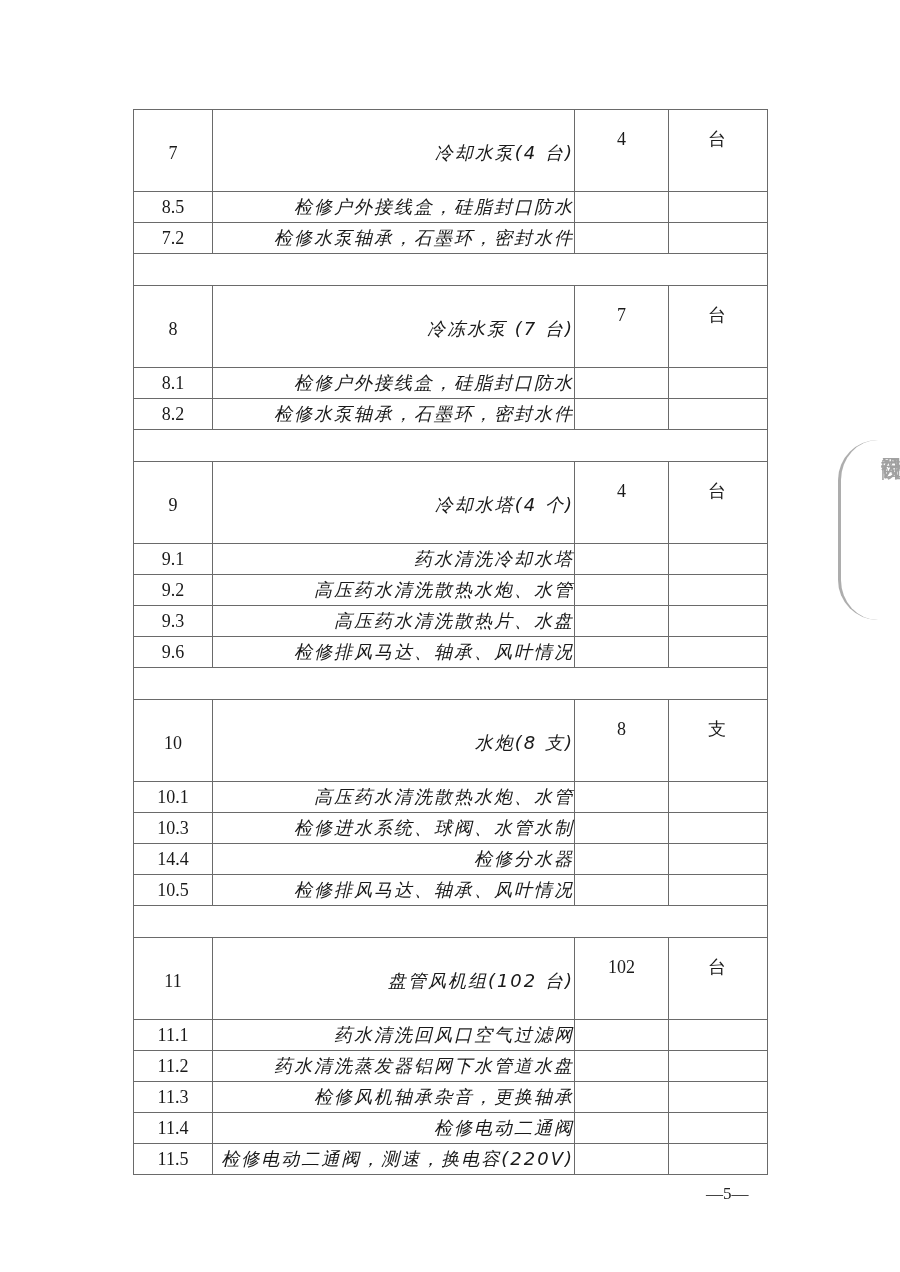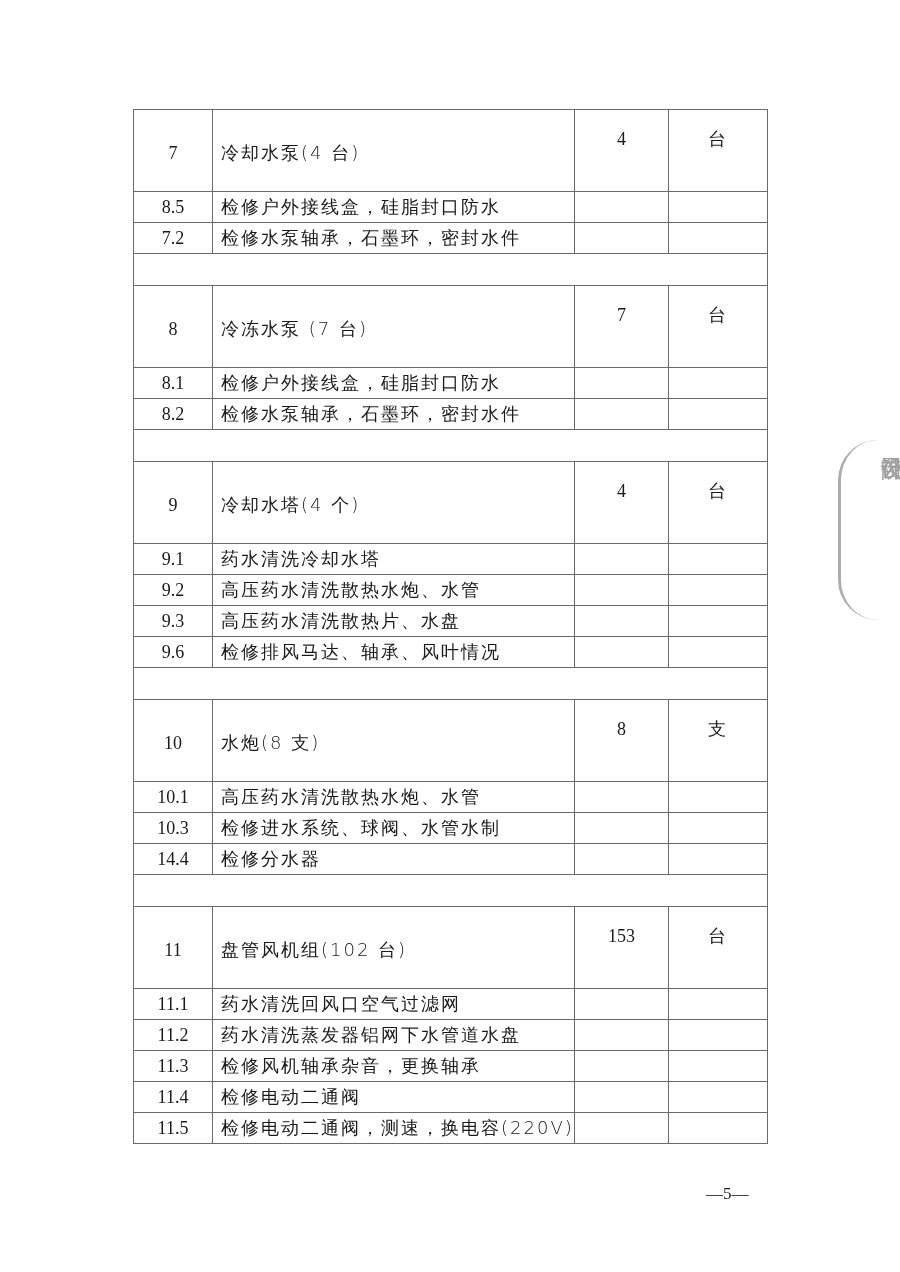--- a/index.html
+++ b/index.html
@@ -8,21 +8,21 @@
     font-family: "DejaVu Serif", "Liberation Serif", serif; color: #1a1a1a;
   }
   .table {
     position: absolute; left: 133px; top: 109px; width: 624px;
     border-collapse: collapse; table-layout: fixed;
   }
   .table td {
     border: 1px solid #6a6a6a; padding: 0; font-size: 18px; line-height: 1;
   }
   .c-no { width: 78px; text-align: center; }
-  .c-desc { width: 353px; padding-left: 8px !important; text-align: left; }
+  .c-desc { width: 353px; padding-left: 8px !important; text-align: right; font-style: italic; }
   .c-qty { width: 93px; text-align: center; }
   .c-unit { width: 98px; text-align: center; }
   .hdr td { height: 61px; }
   .hdr .c-desc, .hdr .c-no { vertical-align: middle; padding-top: 4px !important; }
   .hdr .c-qty, .hdr .c-unit { vertical-align: top; padding-top: 20px !important; }
   .sub td { height: 30px; vertical-align: middle; }
   .spacer td { height: 31px; }
   .num { font-family: "Liberation Serif", "DejaVu Serif", serif; font-size: 20px; }
   .desc-text { letter-spacing: 2px; font-family: "DejaVu Sans", "Liberation Sans", sans-serif; font-size: 17px; font-weight: 300; }
   .page-num {
@@ -133,27 +133,33 @@
         <td class="c-desc desc-text">检修进水系统、球阀、水管水制</td>
         <td class="c-qty"></td>
         <td class="c-unit"></td>
       </tr>
       <tr class="sub">
         <td class="c-no num">14.4</td>
         <td class="c-desc desc-text">检修分水器</td>
         <td class="c-qty"></td>
         <td class="c-unit"></td>
       </tr>
+      <tr class="sub">
+        <td class="c-no num">10.5</td>
+        <td class="c-desc desc-text">检修排风马达、轴承、风叶情况</td>
+        <td class="c-qty"></td>
+        <td class="c-unit"></td>
+      </tr>
       <tr class="spacer">
         <td colspan="4"></td>
       </tr>
       <tr class="hdr">
         <td class="c-no num">11</td>
         <td class="c-desc desc-text">盘管风机组(102 台)</td>
-        <td class="c-qty num">153</td>
+        <td class="c-qty num">102</td>
         <td class="c-unit desc-text">台</td>
       </tr>
       <tr class="sub">
         <td class="c-no num">11.1</td>
         <td class="c-desc desc-text">药水清洗回风口空气过滤网</td>
         <td class="c-qty"></td>
         <td class="c-unit"></td>
       </tr>
       <tr class="sub">
         <td class="c-no num">11.2</td>

